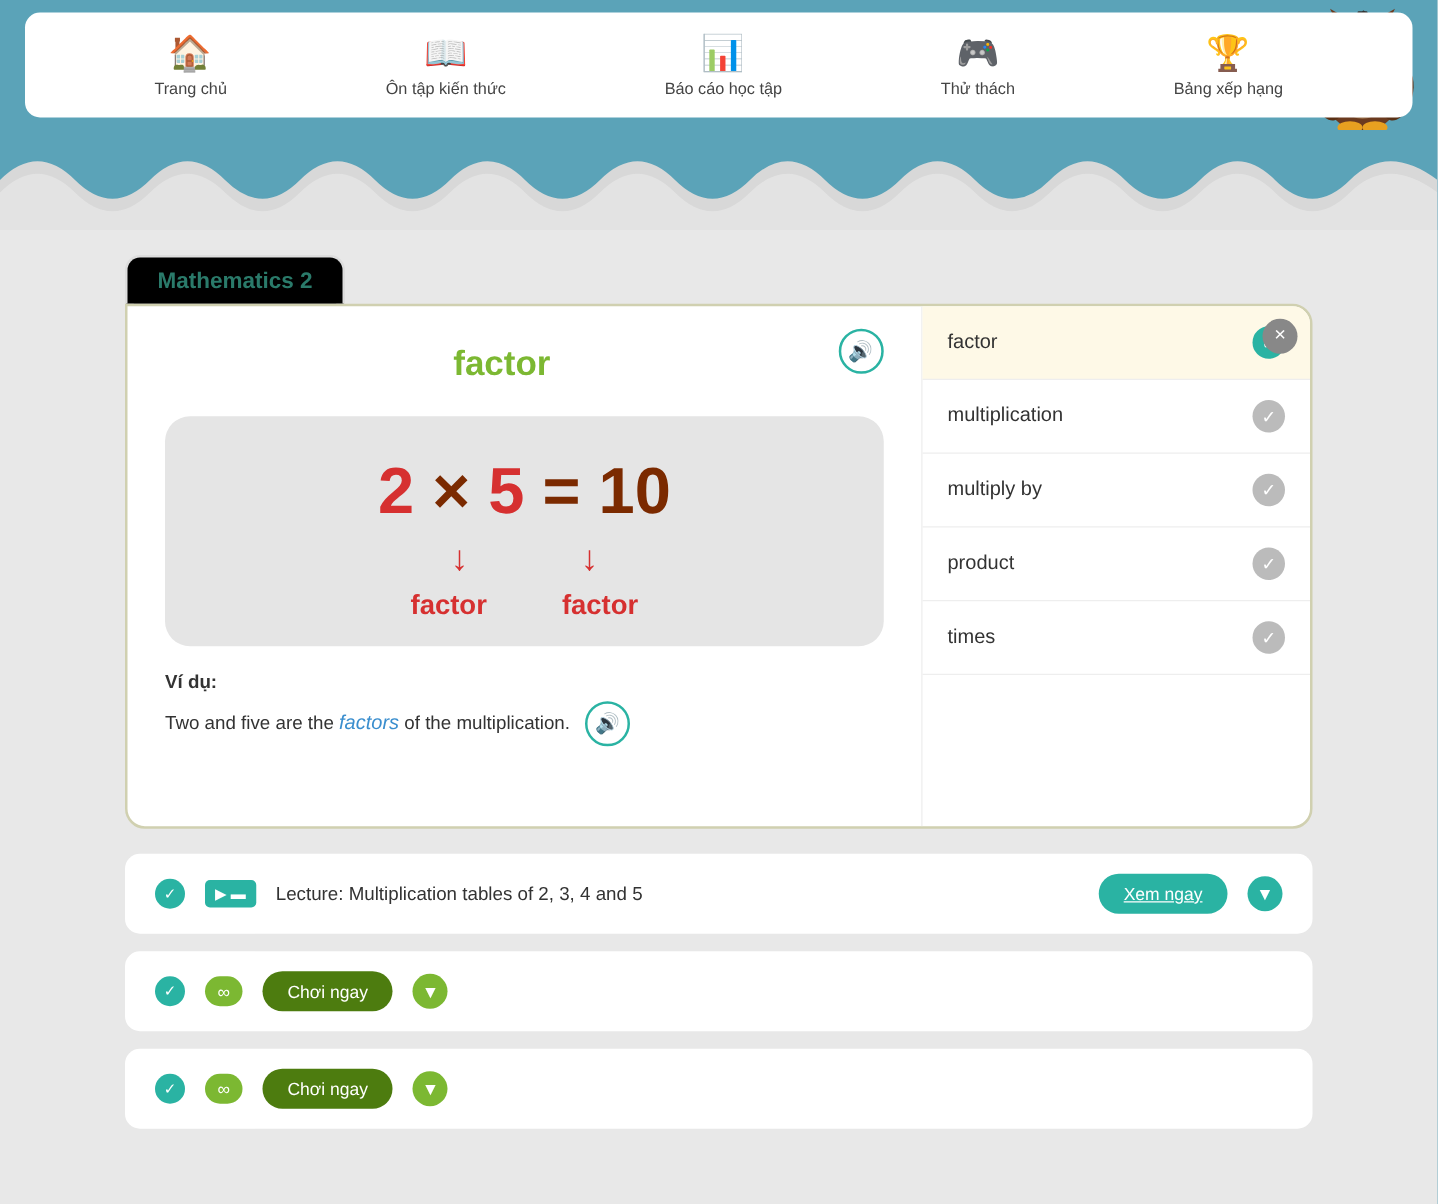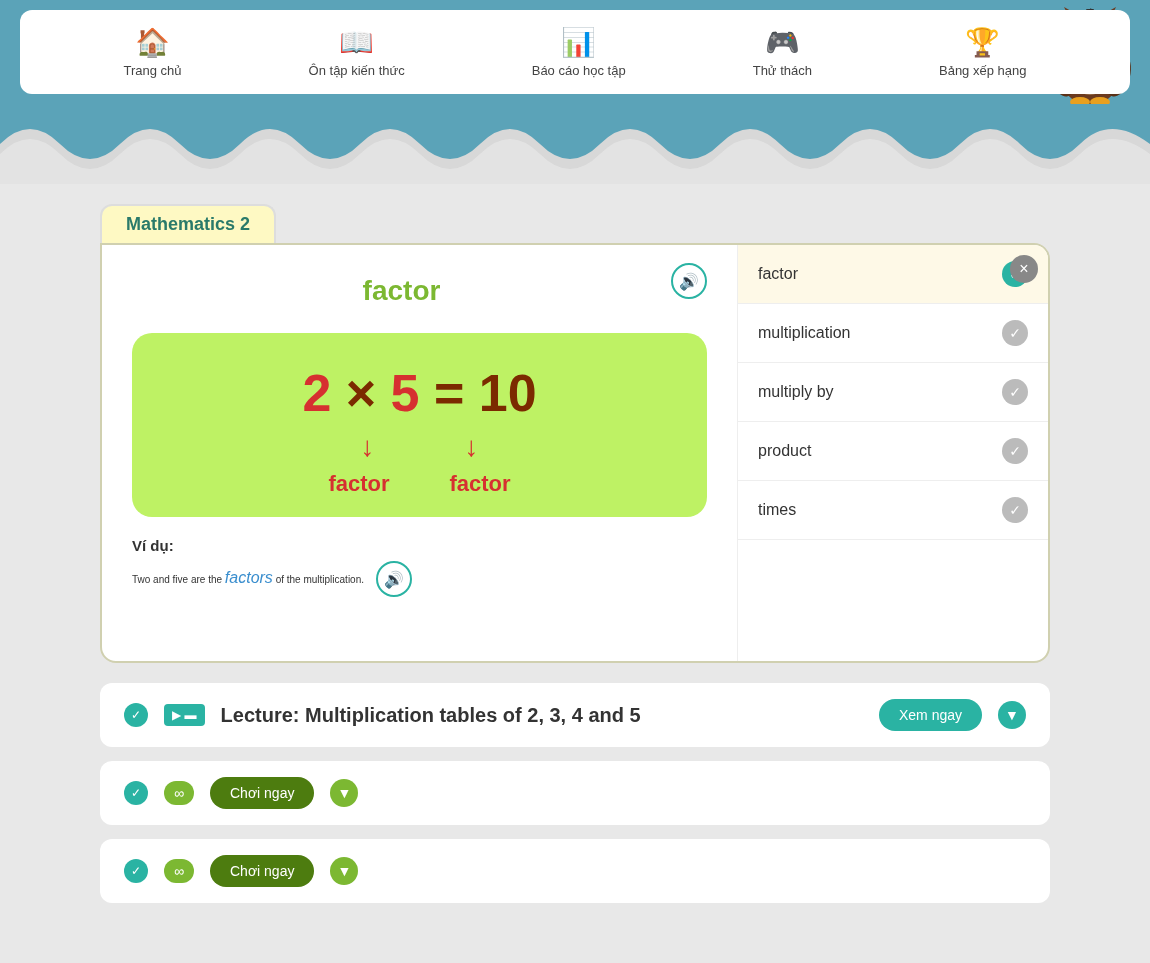--- a/index.html
+++ b/index.html
@@ -52,21 +52,21 @@
     
     .main-content {
       background: #e8e8e8;
       padding: 20px 100px 40px 100px;
       min-height: 800px;
     }
 
     
     .subject-tab {
       display: inline-block;
-      background: #fef9c3;
+      background: #000000;
       border-radius: 12px 12px 0 0;
       padding: 8px 24px;
       font-size: 18px;
       font-weight: bold;
       color: #2a7a6a;
       margin-bottom: 0;
       border: 2px solid #ddd;
       border-bottom: none;
     }
 
@@ -124,21 +124,21 @@
       justify-content: center;
       color: #2ab3a3;
       font-size: 16px;
       display: inline-flex;
       vertical-align: middle;
       margin-left: 8px;
     }
 
     
     .math-image {
-      background: #bef264;
+      background: #e5e5e5;
       border-radius: 20px;
       padding: 30px 40px 20px 40px;
       text-align: center;
       margin: 10px 0 20px 0;
     }
     .math-equation {
       font-size: 52px;
       font-weight: bold;
     }
     .num-red { color: #d63030; }
@@ -167,21 +167,21 @@
     
     .example-section {
       margin-top: 20px;
     }
     .example-title {
       font-size: 15px;
       font-weight: bold;
       color: #333;
     }
     .example-text {
-      font-size: 10px;
+      font-size: 15px;
       color: #333;
     }
     .example-link {
       color: #3a8ece;
       text-decoration: none;
       font-style: italic;
     }
 
     
     .close-btn {
@@ -267,33 +267,34 @@
     }
     .lesson-glasses-icon {
       background: #7cb832;
       color: white;
       padding: 4px 10px;
       border-radius: 20px;
       font-size: 14px;
     }
     .lesson-title {
       flex: 1;
-      font-size: 20px;
-      font-weight: bold;
+      font-size: 15px;
+      font-weight: normal;
       color: #333;
     }
     .btn-play {
       background: #2ab3a3;
       color: white;
       border: none;
       border-radius: 20px;
       padding: 8px 20px;
       font-size: 14px;
       cursor: pointer;
       white-space: nowrap;
+      text-decoration: underline;
     }
     .btn-play-green {
       background: #4d7c0f;
       color: white;
       border: none;
       border-radius: 20px;
       padding: 8px 20px;
       font-size: 14px;
       cursor: pointer;
       white-space: nowrap;

